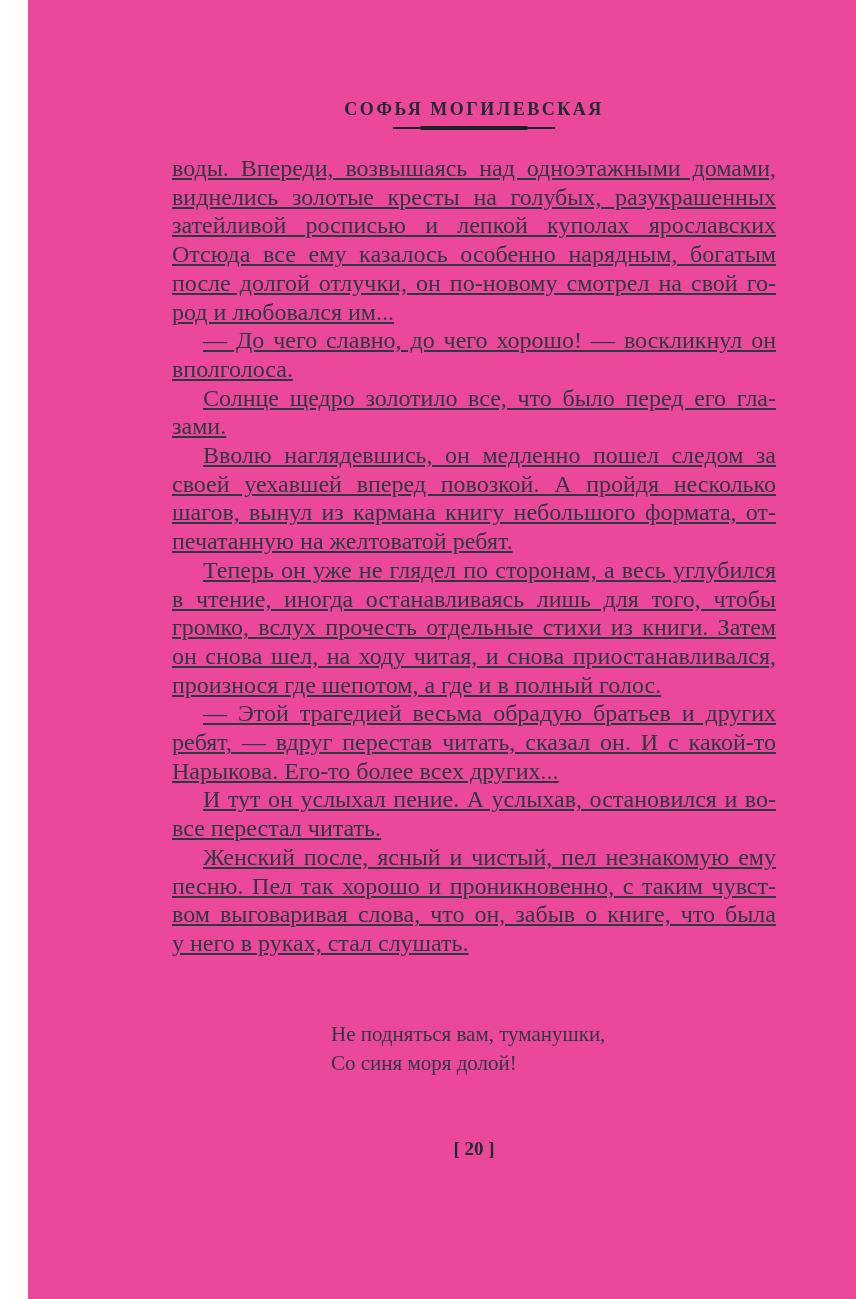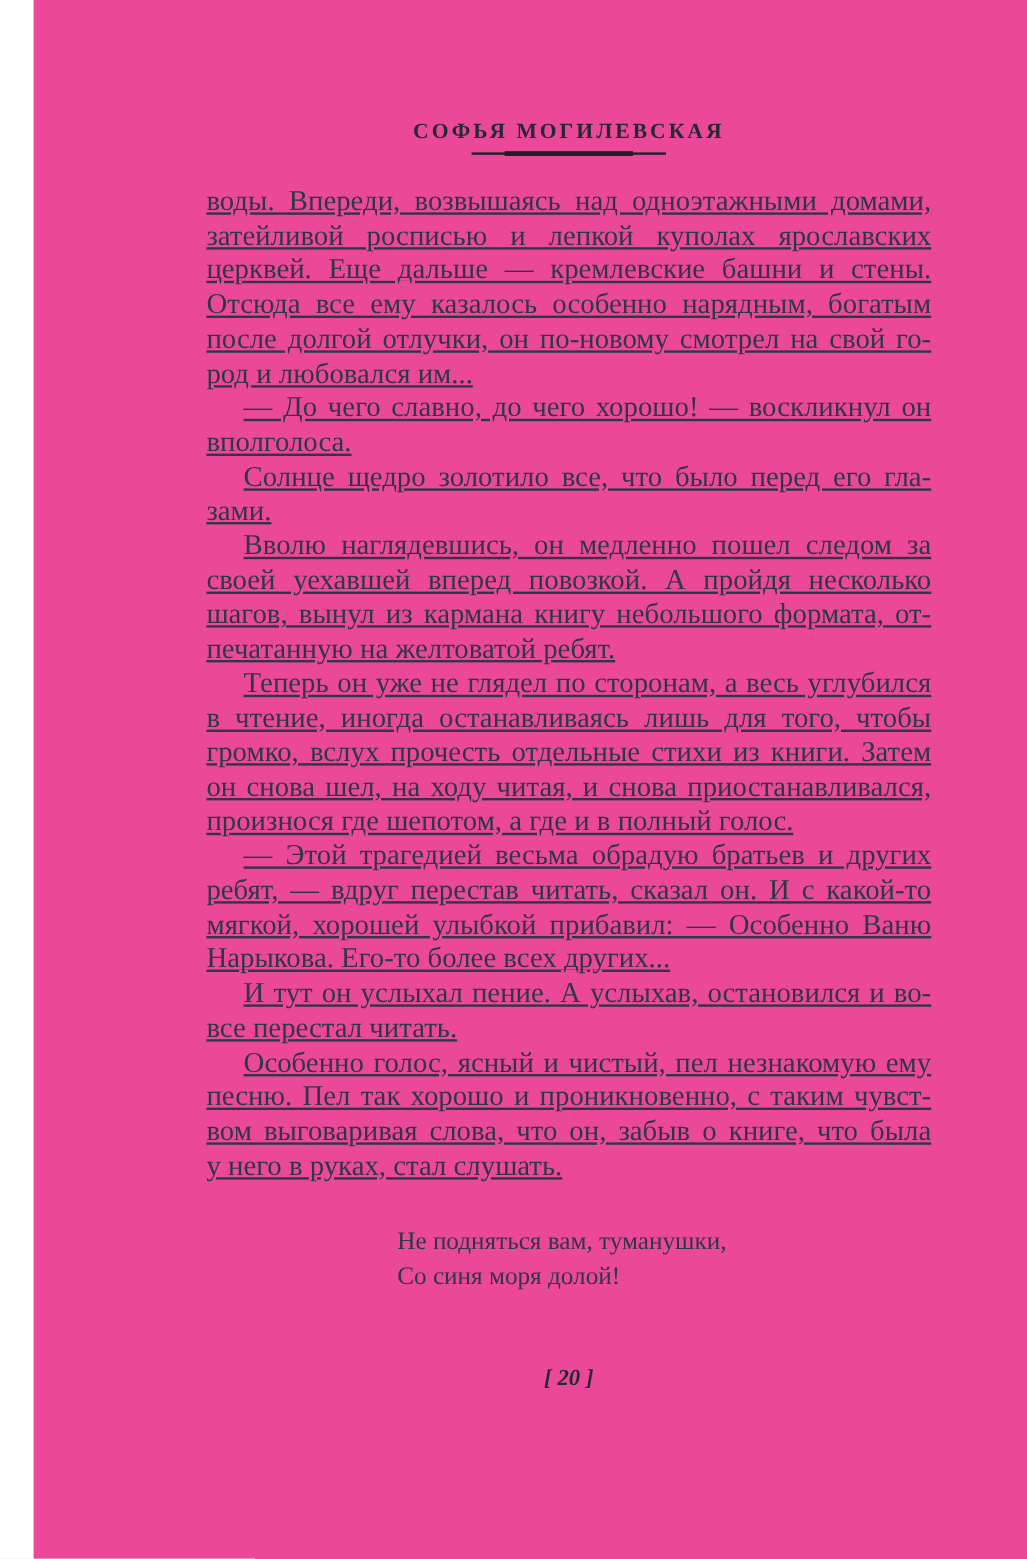--- a/index.html
+++ b/index.html
@@ -82,40 +82,39 @@
   }
   .page-number {
     position: absolute;
     top: 1138px;
     left: 144px;
     width: 604px;
     text-align: center;
     font-size: 19px;
     font-weight: bold;
     color: #232a34;
-    font-style: italic;
   }
 </style>
 </head>
 <body>
 
 <div class="page">
 
   <div class="running-head">СОФЬЯ МОГИЛЕВСКАЯ</div>
 
   <div class="head-rule">
     <div class="rule-thin"></div>
     <div class="rule-thick"></div>
   </div>
 
   <div class="page-body">
       <div class="paragraph">
         <div class="line">воды. Впереди, возвышаясь над одноэтажными домами,</div>
+        <div class="line">виднелись золотые кресты на голубых, разукрашенных</div>
         <div class="line">затейливой росписью и лепкой куполах ярославских</div>
-        <div class="line">церквей. Еще дальше — кремлевские башни и стены.</div>
         <div class="line">Отсюда все ему казалось особенно нарядным, богатым</div>
         <div class="line">после долгой отлучки, он по-новому смотрел на свой го-</div>
         <div class="line last">род и любовался им...</div>
       </div>
       <div class="paragraph">
         <div class="line indent">— До чего славно, до чего хорошо! — воскликнул он</div>
         <div class="line last">вполголоса.</div>
       </div>
       <div class="paragraph">
         <div class="line indent">Солнце щедро золотило все, что было перед его гла-</div>
@@ -130,29 +129,28 @@
       <div class="paragraph">
         <div class="line indent">Теперь он уже не глядел по сторонам, а весь углубился</div>
         <div class="line">в чтение, иногда останавливаясь лишь для того, чтобы</div>
         <div class="line">громко, вслух прочесть отдельные стихи из книги. Затем</div>
         <div class="line">он снова шел, на ходу читая, и снова приостанавливался,</div>
         <div class="line last">произнося где шепотом, а где и в полный голос.</div>
       </div>
       <div class="paragraph">
         <div class="line indent">— Этой трагедией весьма обрадую братьев и других</div>
         <div class="line">ребят, — вдруг перестав читать, сказал он. И с какой-то</div>
-        <div class="line">мягкой, хорошей улыбкой прибавил: — Особенно Ваню</div>
         <div class="line last">Нарыкова. Его-то более всех других...</div>
       </div>
       <div class="paragraph">
         <div class="line indent">И тут он услыхал пение. А услыхав, остановился и во-</div>
         <div class="line last">все перестал читать.</div>
       </div>
       <div class="paragraph">
-        <div class="line indent">Особенно голос, ясный и чистый, пел незнакомую ему</div>
+        <div class="line indent">Женский после, ясный и чистый, пел незнакомую ему</div>
         <div class="line">песню. Пел так хорошо и проникновенно, с таким чувст-</div>
         <div class="line">вом выговаривая слова, что он, забыв о книге, что была</div>
         <div class="line last">у него в руках, стал слушать.</div>
       </div>
     </div>
 
   <div class="verse-block">
       <div class="verse-line">Не подняться вам, туманушки,</div>
       <div class="verse-line">Со синя моря долой!</div>
     </div>

